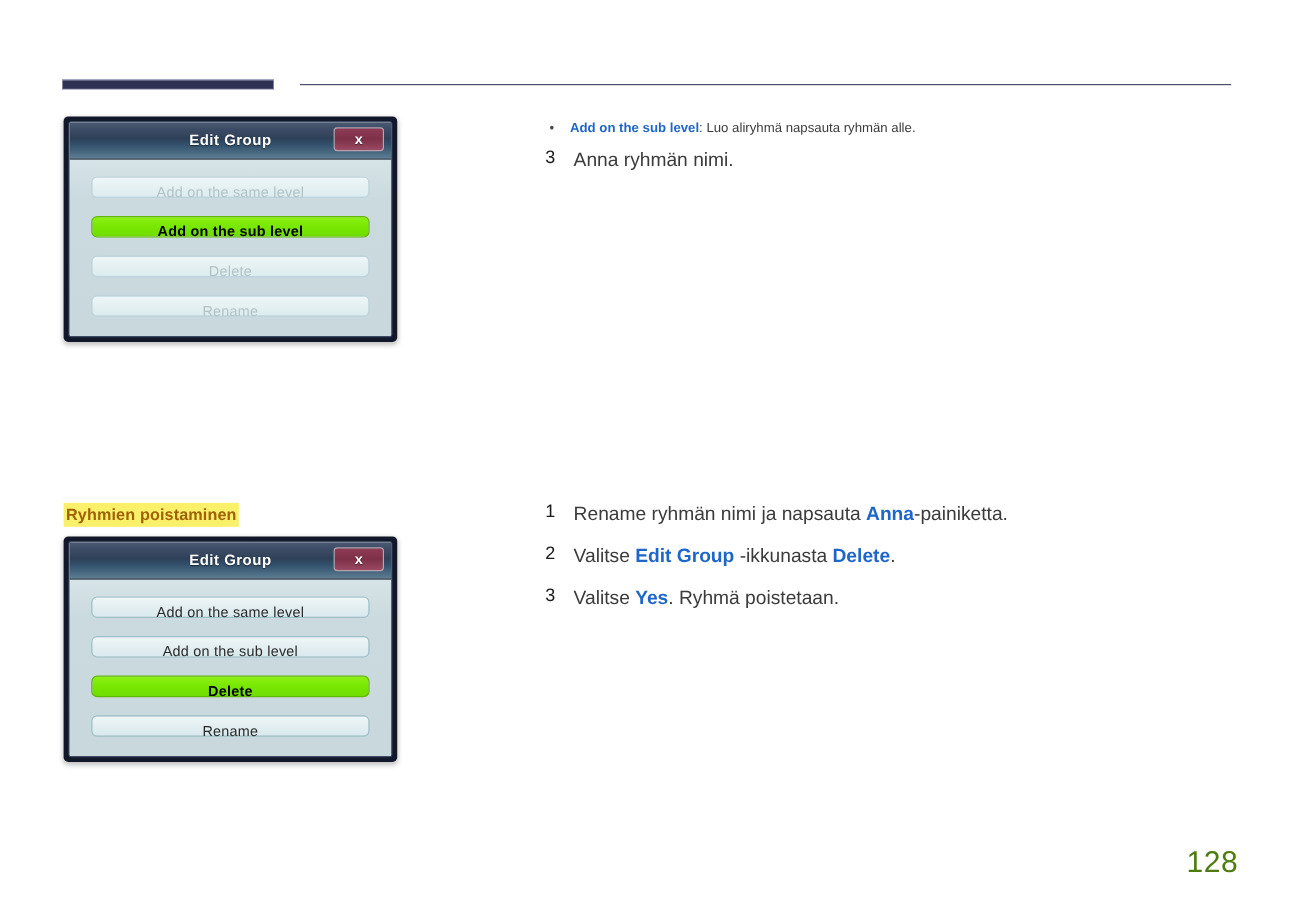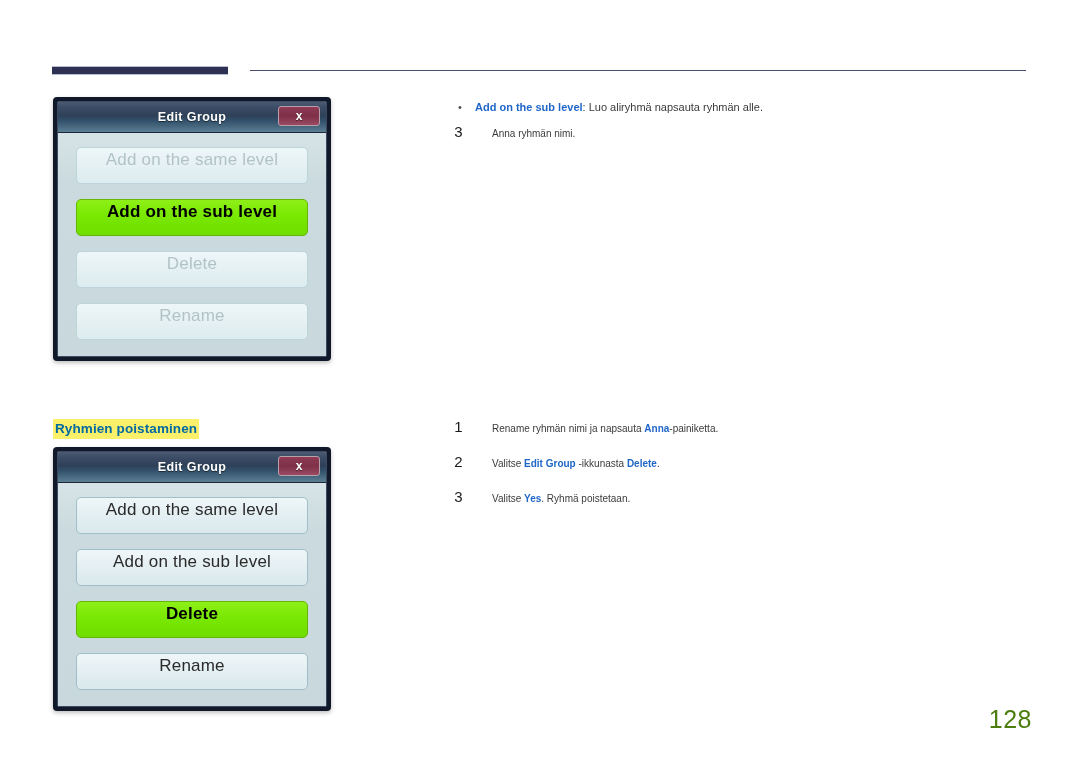--- a/index.html
+++ b/index.html
@@ -93,25 +93,25 @@
     line-height: 19px;
     text-align: center;
     box-sizing: border-box;
     text-shadow: 0 1px 1px rgba(0,0,0,0.5);
   }
   .dialog-body {
     background: linear-gradient(to bottom, #d6e4e7 0%, #cbdade 22%, #c8d8dc 100%);
     padding: 14px 18px 16px 18px;
   }
   .dlg-btn {
-    height: 37px;
+    height: 18px;
     line-height: 24px;
     border-radius: 5px;
     text-align: center;
-    font-size: 17px;
+    font-size: 12px;
     margin-bottom: 15px;
     box-sizing: border-box;
     letter-spacing: 0.2px;
   }
   .dlg-btn:last-child { margin-bottom: 0; }
 
   .dlg-btn.normal {
     background: linear-gradient(to bottom, #eff6f8 0%, #e2eef1 55%, #d9e9ed 100%);
     border: 1px solid #9fc0c8;
     color: #2a2a2a;
@@ -167,40 +167,40 @@
     position: absolute;
     left: 0;
     top: -3px;
     width: 15px;
     text-align: center;
     font-size: 15px;
     color: #1a1a1a;
     font-weight: normal;
   }
   .step-text {
-    margin-left: 41px;
+    margin-left: 27px;
     display: block;
-    font-size: 10px;
+    font-size: 16px;
     color: #3b3b3b;
     line-height: 15px;
   }
 
   #step-top-3   { top: 126px; }
   #step-del-1   { top: 421px; }
   #step-del-2   { top: 456px; }
   #step-del-3   { top: 491px; }
 
   
   .section-heading {
     position: absolute;
     left: 53px;
     top: 419px;
     font-size: 13.5px;
     font-weight: bold;
-    color: #0369a1;
+    color: #a16207;
     background: #fbf06a;
     padding: 2px 2px 2px 2px;
     line-height: 16px;
     letter-spacing: 0.1px;
   }
 
   
   .page-number {
     position: absolute;
     right: 48px;

